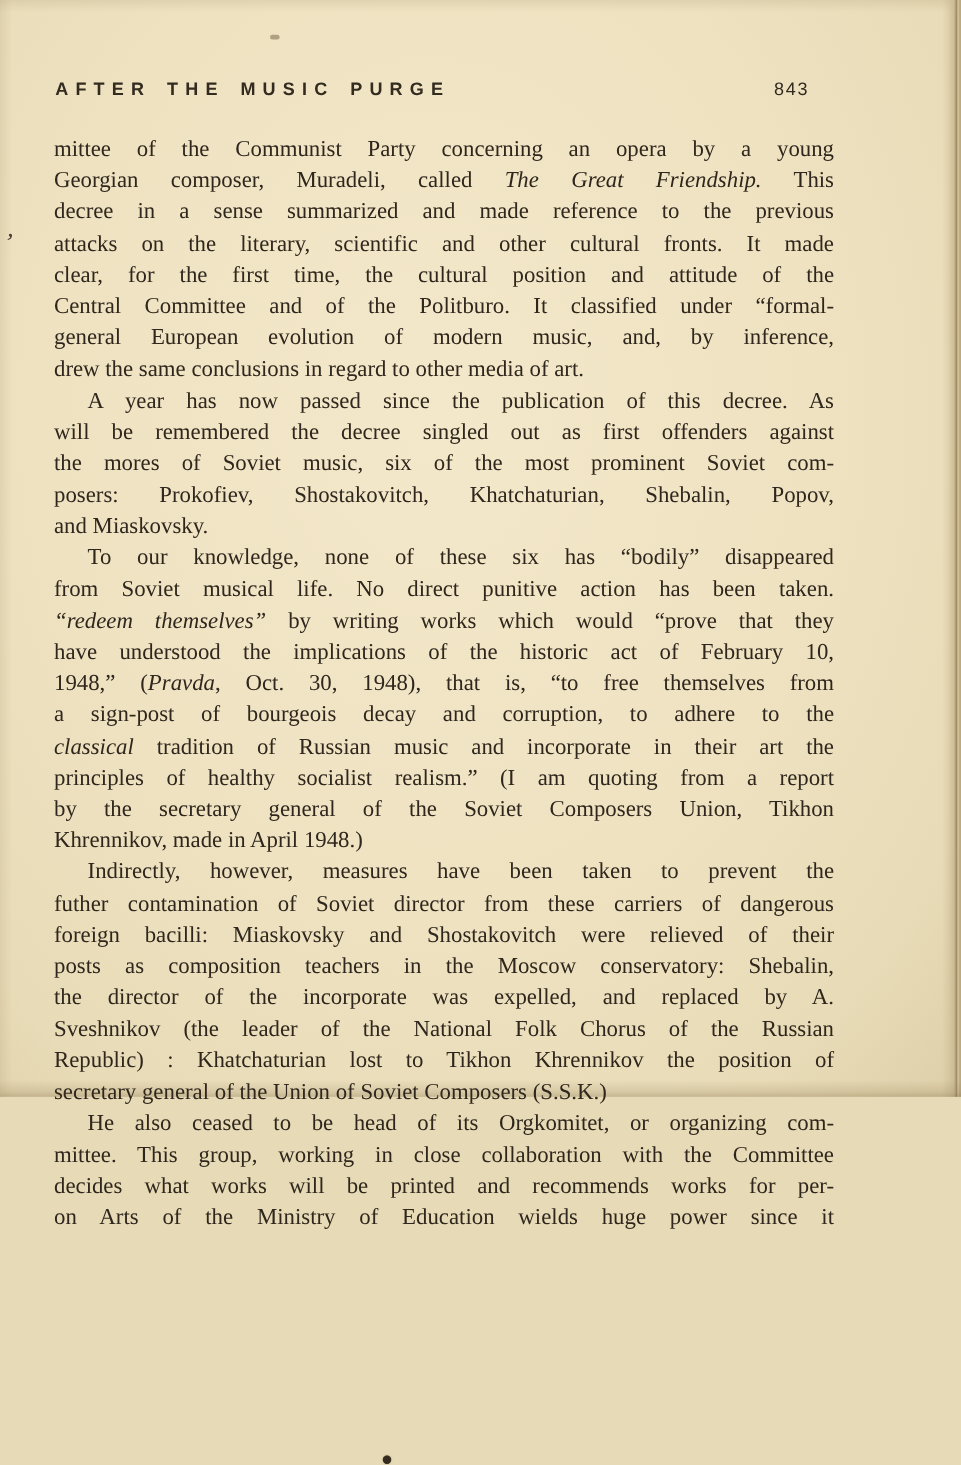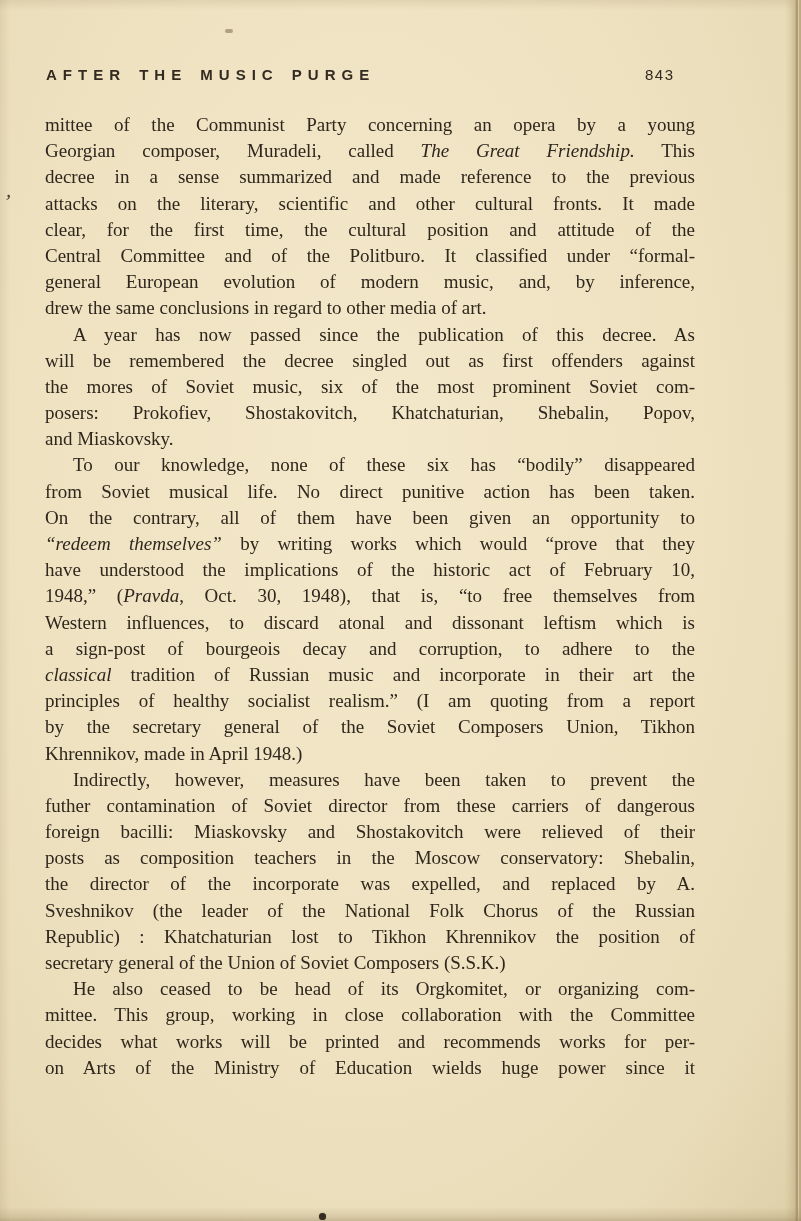--- a/index.html
+++ b/index.html
@@ -4,21 +4,21 @@
 <style>
   html, body { margin: 0; padding: 0; }
   body {
     width: 801px; height: 1221px;
     font-family: "Liberation Serif", serif;
     overflow: hidden;
     background: #e7dab6;
   }
   #paper {
     position: relative;
-    width: 801px; height: 1221px;
+    width: 801px; height: 914px;
     background:
       radial-gradient(ellipse at 45% 38%, #f3e8ca 0%, #eee2c1 52%, #e8dbb7 82%, #ddcfa8 100%);
   }
   
   .edge-right {
     position: absolute; top: 0; right: 0; bottom: 0; width: 16px;
     background: linear-gradient(90deg,
       rgba(180,160,120,0) 0%,
       rgba(190,170,128,0.25) 35%,
       #cdbc94 62%,
@@ -120,25 +120,23 @@
       <div class="para">
         <div class="line indent">A year has now passed since the publication of this decree. As</div>
         <div class="line">will be remembered the decree singled out as first offenders against</div>
         <div class="line">the mores of Soviet music, six of the most prominent Soviet com-</div>
         <div class="line">posers: Prokofiev, Shostakovitch, Khatchaturian, Shebalin, Popov,</div>
         <div class="line end">and Miaskovsky.</div>
       </div>
       <div class="para">
         <div class="line indent">To our knowledge, none of these six has “bodily” disappeared</div>
         <div class="line">from Soviet musical life. No direct punitive action has been taken.</div>
-        <div class="line">On the contrary, all of them have been given an opportunity to</div>
         <div class="line"><i>“redeem themselves”</i> by writing works which would “prove that they</div>
         <div class="line">have understood the implications of the historic act of February 10,</div>
         <div class="line">1948,” (<i>Pravda</i>, Oct. 30, 1948), that is, “to free themselves from</div>
-        <div class="line">Western influences, to discard atonal and dissonant leftism which is</div>
         <div class="line">a sign-post of bourgeois decay and corruption, to adhere to the</div>
         <div class="line"><i>classical</i> tradition of Russian music and incorporate in their art the</div>
         <div class="line">principles of healthy socialist realism.” (I am quoting from a report</div>
         <div class="line">by the secretary general of the Soviet Composers Union, Tikhon</div>
         <div class="line end">Khrennikov, made in April 1948.)</div>
       </div>
       <div class="para">
         <div class="line indent">Indirectly, however, measures have been taken to prevent the</div>
         <div class="line">futher contamination of Soviet director from these carriers of dangerous</div>
         <div class="line">foreign bacilli: Miaskovsky and Shostakovitch were relieved of their</div>

